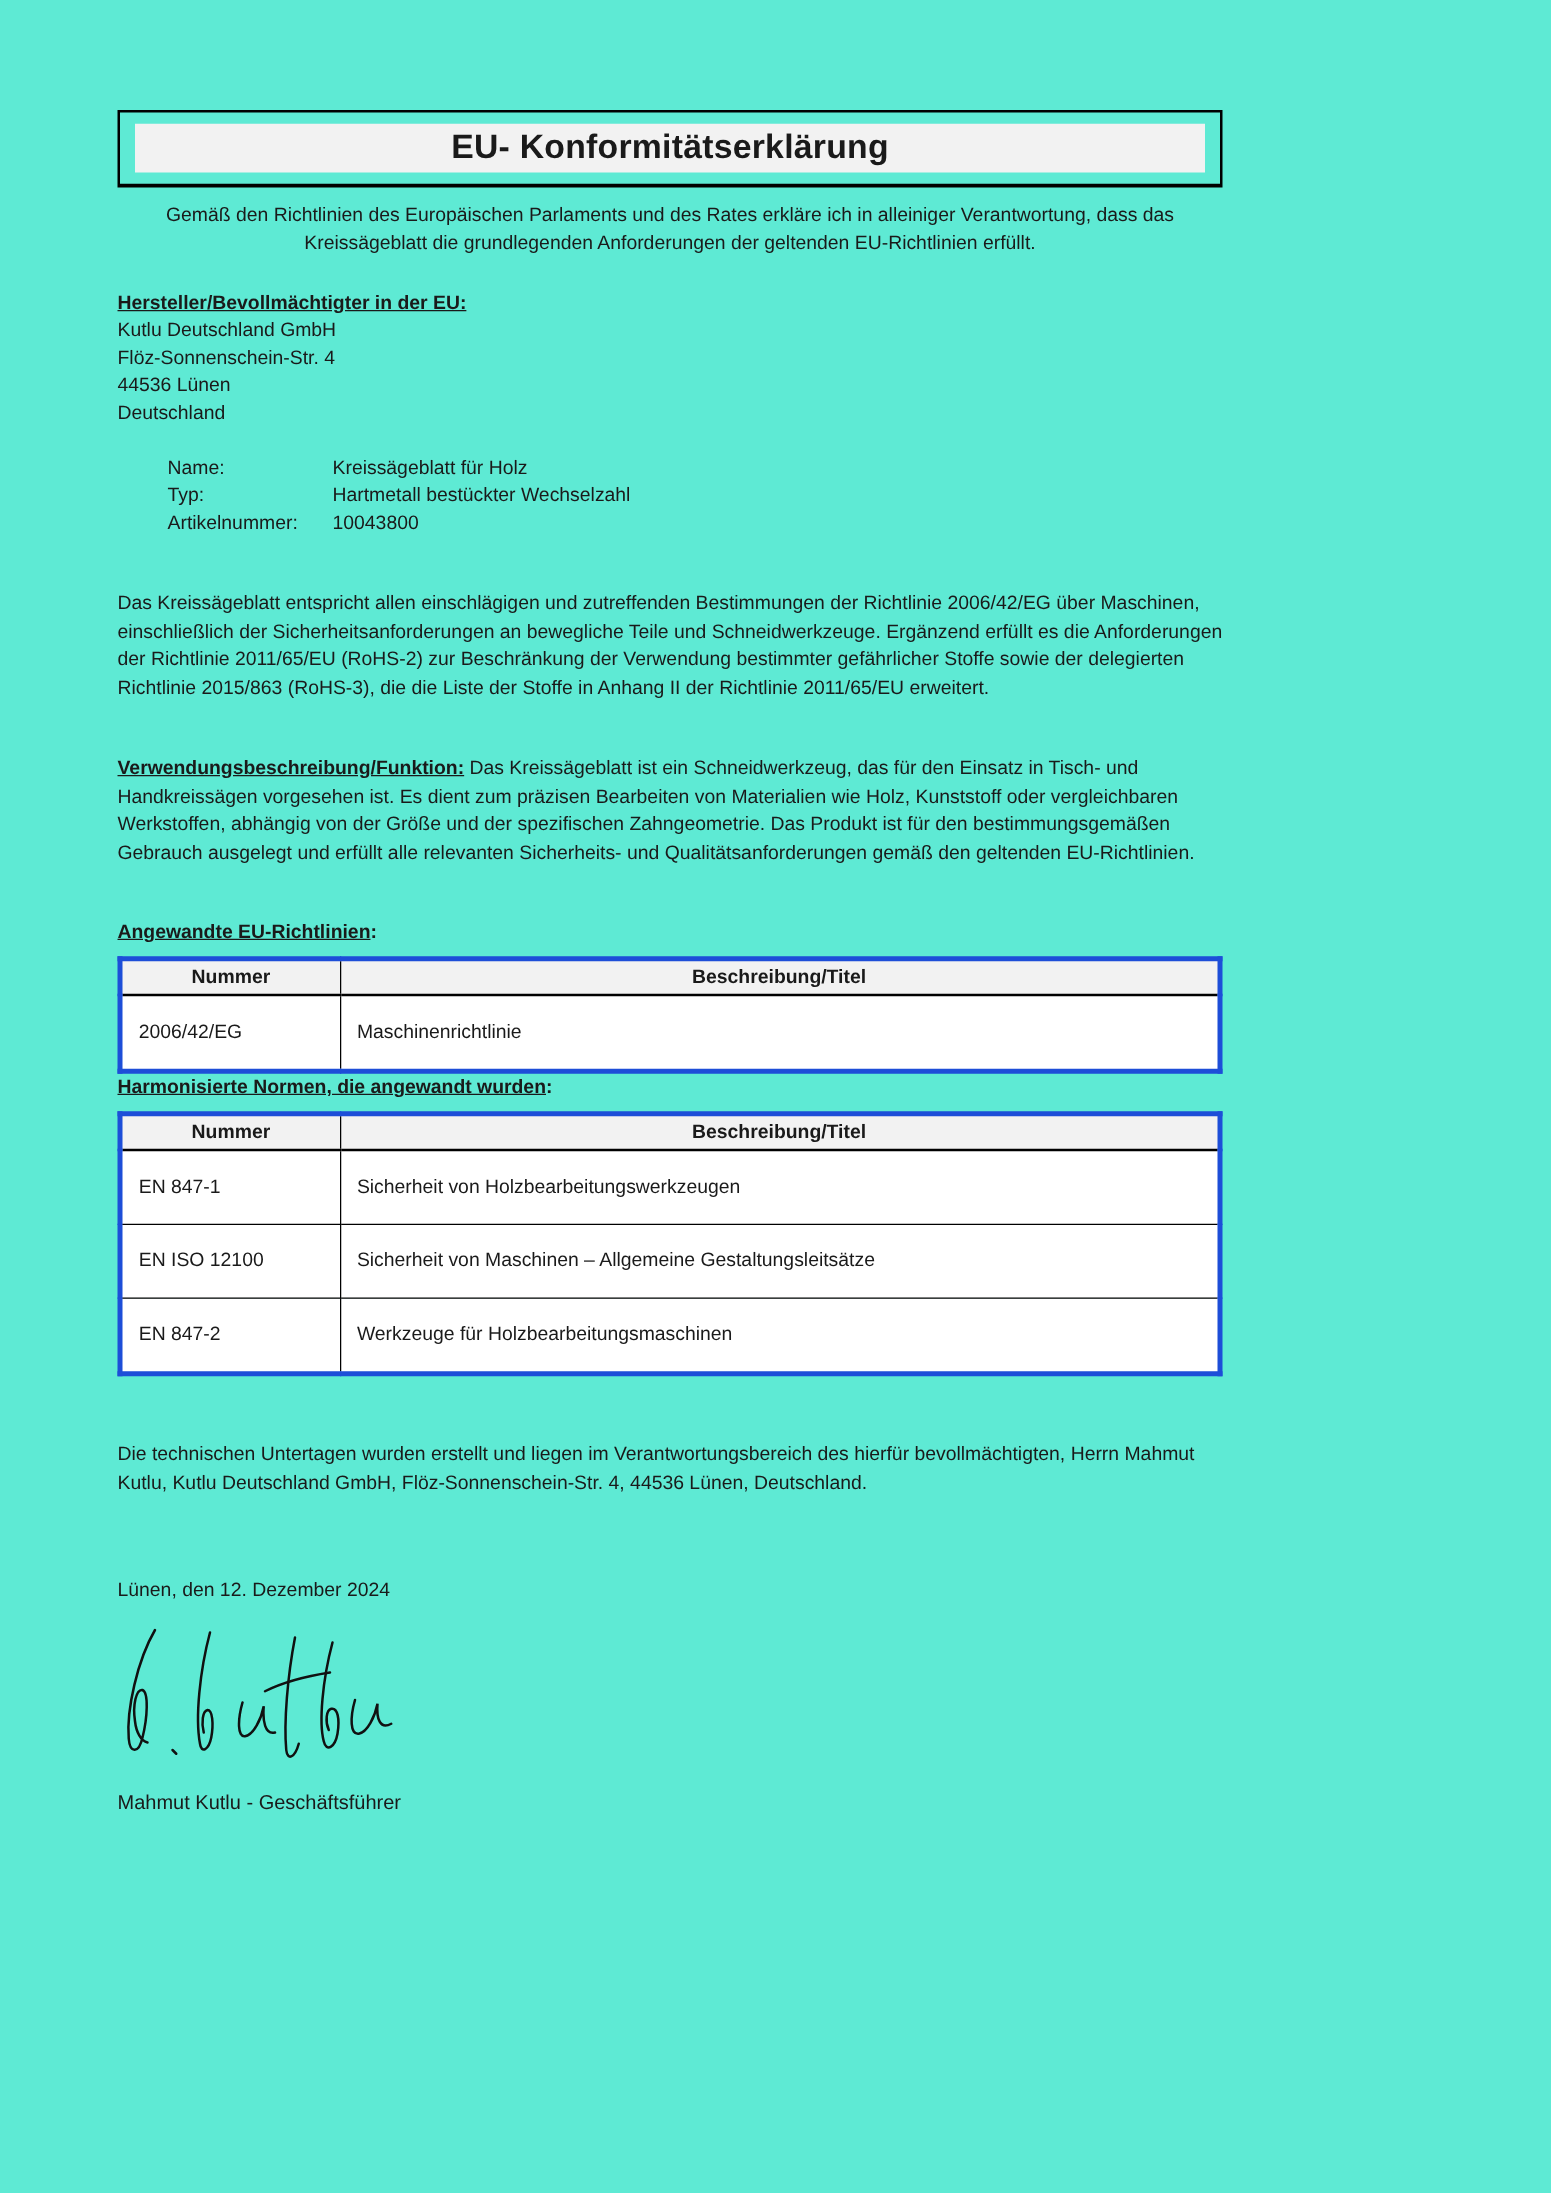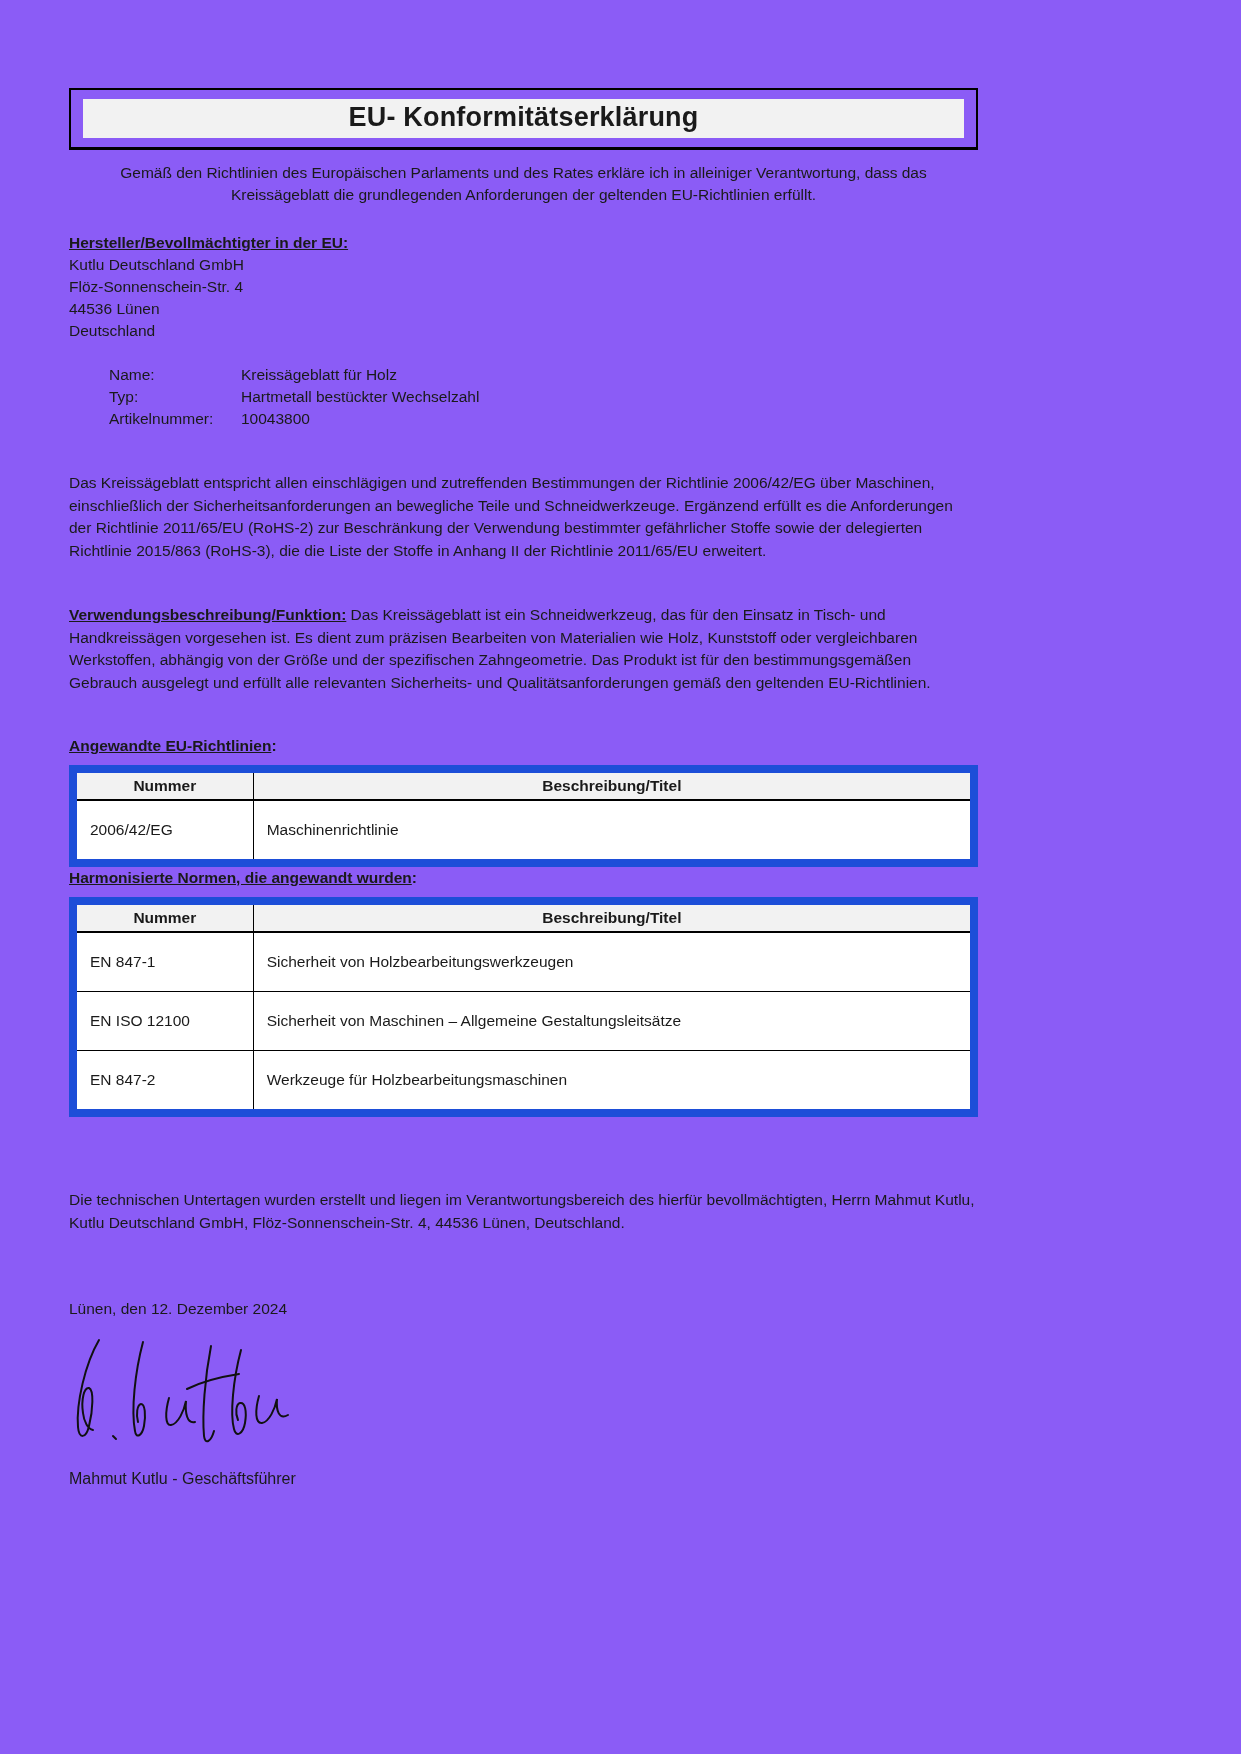--- a/index.html
+++ b/index.html
@@ -6,22 +6,22 @@
   html,body { background:#ffffff; }
   body {
     font-family:"Liberation Sans","DejaVu Sans",sans-serif;
     color:#1a1a1a;
     -webkit-font-smoothing:antialiased;
   }
   .page {
     position:relative;
     width:1241px;
     height:1754px;
-    background:#8b5cf6;
-    padding:88px 263px 40px 69px;
+    background:#5eead4;
+    padding:88px 263px 40px 94px;
     overflow:hidden;
   }
   
   .title-box {
     border:2px solid #000;
     border-bottom:3px solid #000;
     padding:9px 12px;
     margin-bottom:12px;
   }
   .title-band {
@@ -64,21 +64,21 @@
   }
   .para .inline-head {
     font-weight:bold;
     text-decoration:underline;
   }
 
   
   .doc-table {
     width:100%;
     border-collapse:collapse;
-    border:8px solid #1d4ed8;
+    border:4px solid #1d4ed8;
     margin-top:8px;
     font-size:15.5px;
   }
   .doc-table th {
     background:#f2f2f2;
     border:1px solid #000;
     border-bottom:2px solid #000;
     font-weight:bold;
     text-align:center;
     padding:4px 6px;
@@ -88,21 +88,21 @@
     border:1px solid #000;
     vertical-align:middle;
     padding:20px 13px;
     background:#fff;
   }
   .doc-table .col-num { width:20%; }
 
   .table-section-heading { }
   .directives-heading { margin-top:41px; }
 
-  .tech-para { margin-top:72px; }
+  .tech-para { margin-top:52px; }
 
   .date-line {
     font-size:15.5px;
     line-height:22px;
     margin-top:64px;
   }
   .signature-wrap {
     margin-top:12px;
     width:260px;
     height:120px;

